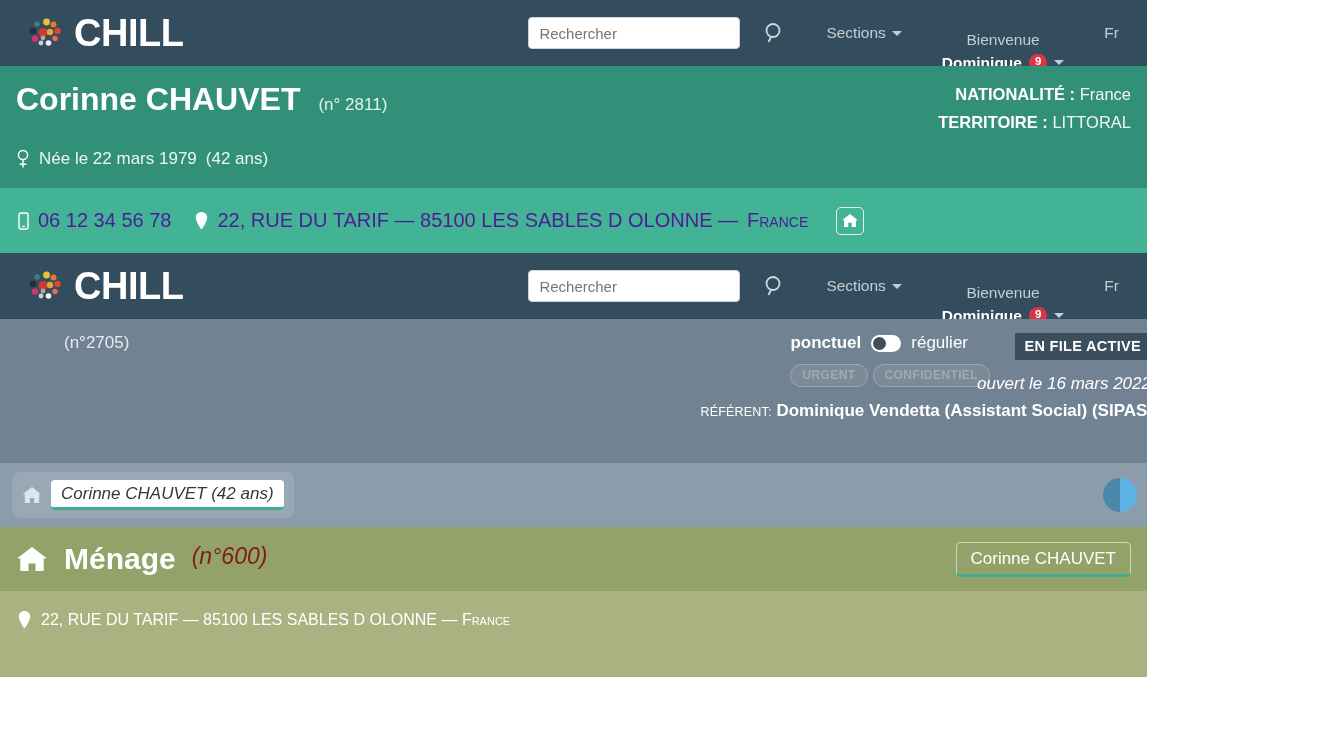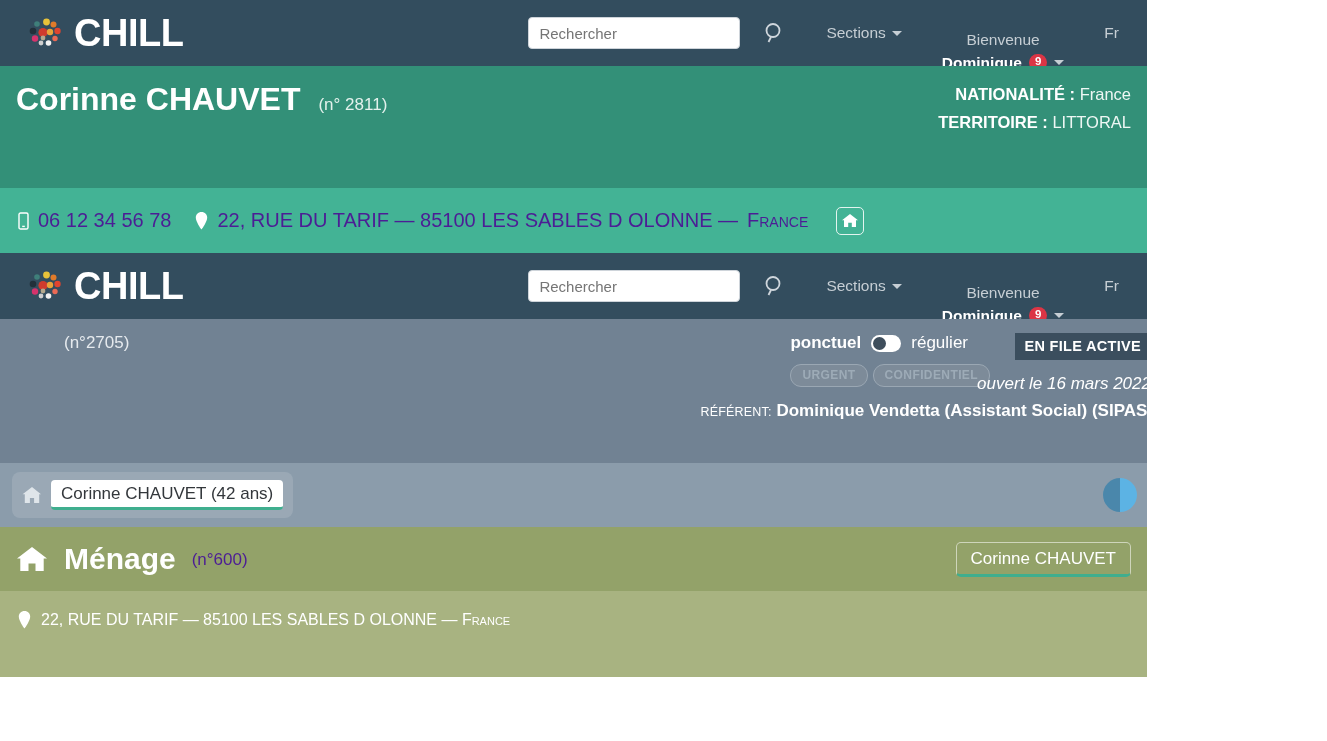--- a/index.html
+++ b/index.html
@@ -231,20 +231,21 @@
     display: flex; align-items: center; gap: 9px;
   }
   .crumb-chip {
     background: #ffffff;
     border-bottom: 3px solid #3fae8e;
     border-radius: 4px;
     padding: 4px 10px 3px;
     color: #33373b;
     font-size: 17px;
     cursor: pointer;
+    font-style: italic;
   }
   .crumb-dot {
     position: absolute; right: 10px; top: 50%;
     transform: translateY(-50%);
     width: 34px; height: 34px; border-radius: 50%;
     background: linear-gradient(to right, #4a87ab 0 50%, #5cb3e4 50% 100%);
   }
 
   
   .menage-banner {
@@ -252,21 +253,21 @@
     height: 64px;
     display: flex; align-items: center;
     padding: 0 16px;
     position: relative;
   }
   .menage-title {
     display: flex; align-items: center; gap: 16px;
     color: #ffffff;
   }
   .menage-heading { font-size: 30px; font-weight: bold; }
-  .menage-num { color: #4c1d95; font-size: 17px; align-self: flex-end; padding-bottom: 6px; }
+  .menage-num { color: #7f1d1d; font-size: 23px; align-self: flex-end; padding-bottom: 6px; font-style: italic; }
   .menage-btn {
     margin-left: auto;
     background: none;
     border: 1px solid rgba(255,255,255,.55);
     border-bottom: 3px solid #3fae8e;
     border-radius: 5px;
     color: #ffffff;
     font-size: 17px;
     font-family: "Liberation Sans", sans-serif;
     padding: 6px 14px 5px;
@@ -343,20 +344,31 @@
         <div>
           <b>NATIONALITÉ :</b>
           <span class="val">France</span>
         </div>
         <div>
           <b>TERRITOIRE :</b>
           <span class="val">LITTORAL</span>
         </div>
       </div>
     </div>
+    <div class="person-sub">
+      <span>
+        <svg width="14" height="20" viewBox="0 0 14 20" fill="none" stroke="#ffffff" stroke-width="1.5">
+          <circle cx="7" cy="6" r="4.6"></circle>
+            <line x1="7" y1="10.8" x2="7" y2="18.5"></line>
+            <line x1="3.6" y1="15.2" x2="10.4" y2="15.2"></line>
+        </svg>
+      </span>
+      <span>Née le 22 mars 1979</span>
+      <span>(42 ans)</span>
+    </div>
   </div>
 
   <div class="addr-strip">
     <span class="addr-item">
       <span>
         <svg width="11" height="18" viewBox="0 0 11 18" fill="none" stroke="#ffffff" stroke-width="1.4">
           <rect x="1" y="1" width="9" height="16" rx="1.6"></rect>
             <line x1="4.2" y1="14.4" x2="6.8" y2="14.4"></line>
         </svg>
       </span>

